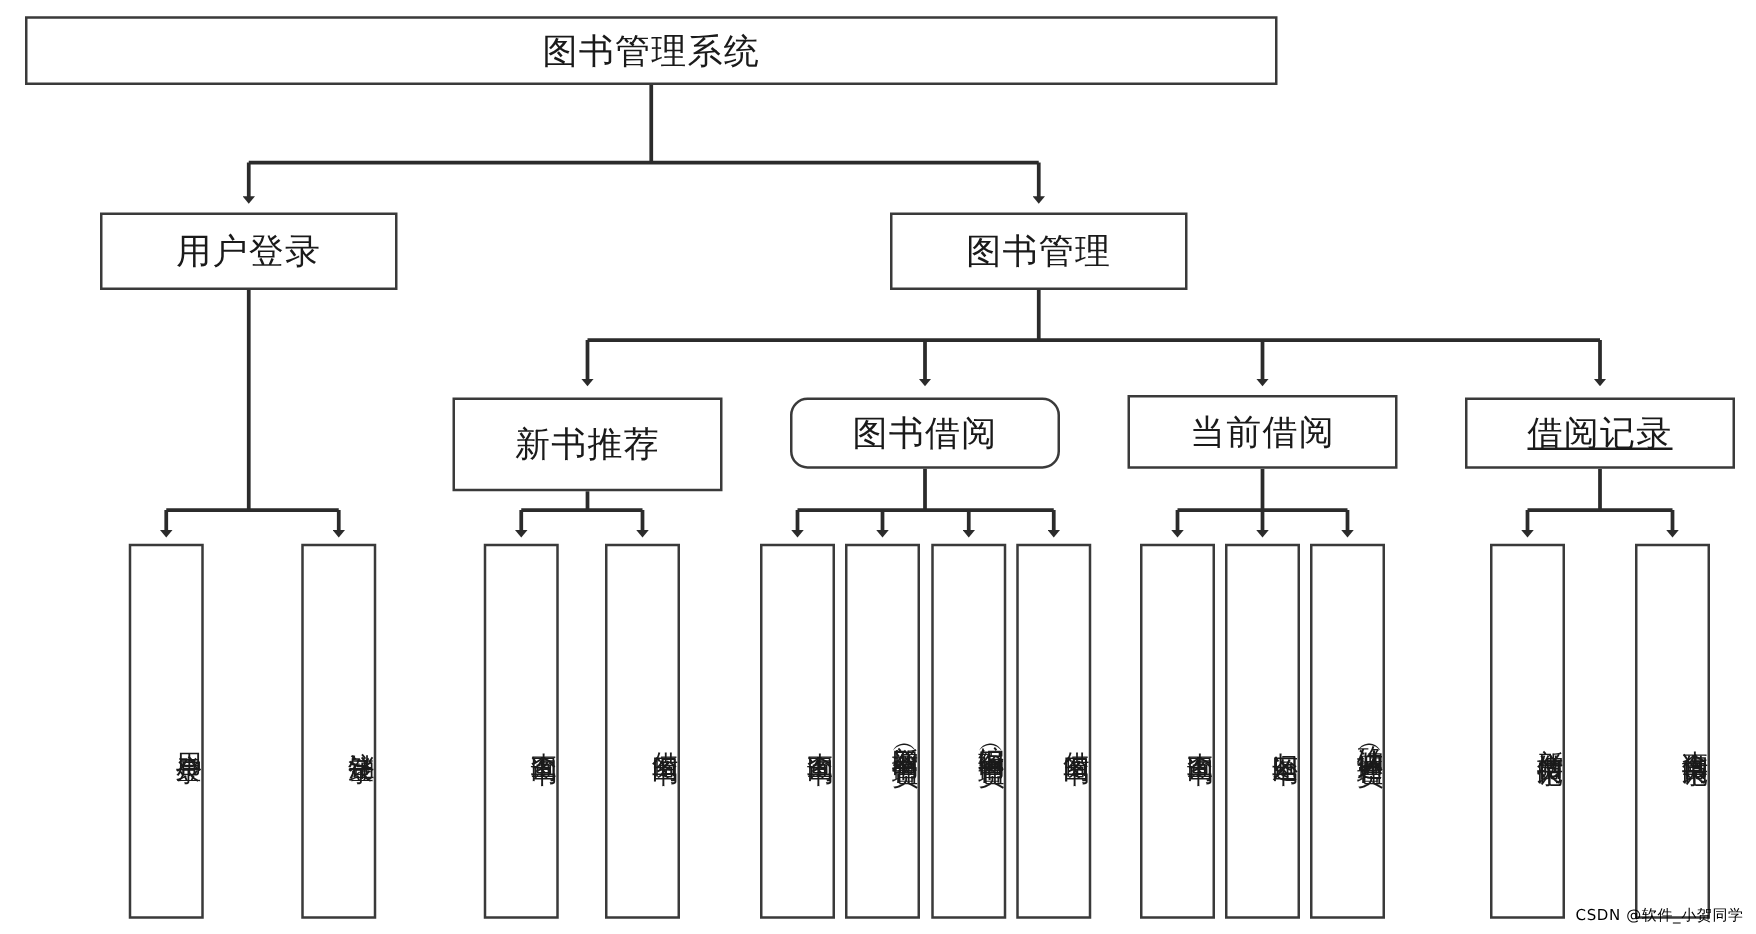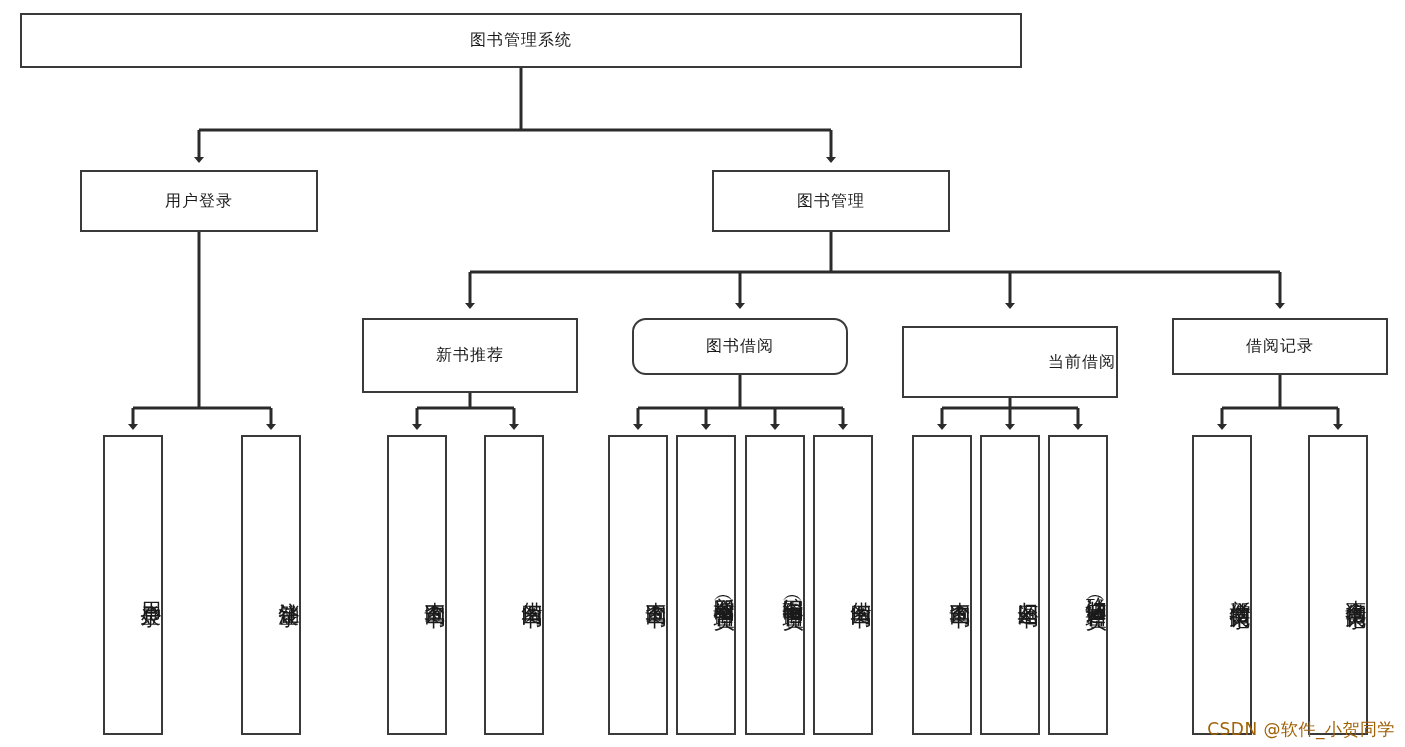--- a/index.html
+++ b/index.html
@@ -21,21 +21,21 @@
     position: absolute;
     box-sizing: border-box;
     border: 2px solid #3a3a3a;
     background: #ffffff;
     display: flex;
     align-items: center;
     justify-content: center;
     color: #1a1a1a;
   }
   .node.h {
-    font-size: 16px;
+    font-size: 28px;
     letter-spacing: 1px;
   }
   .node.v {
     writing-mode: vertical-rl;
     text-orientation: upright;
     font-size: 21px;
     letter-spacing: 2px;
     line-height: 1;
     padding-top: 8px;
     align-items: flex-start;
@@ -51,22 +51,22 @@
     left: 0;
     top: 0;
     width: 1405px;
     height: 747px;
     pointer-events: none;
   }
   #watermark {
     position: absolute;
     right: 10px;
     bottom: 6px;
-    font-size: 17px;
-    color: #a16207;
+    font-size: 12px;
+    color: #000000;
     white-space: nowrap;
     letter-spacing: 0.5px;
   }
 </style>
 </head>
 <body>
 
 <div id="canvas">
 
   <svg id="links" viewBox="0 0 1405 747">
@@ -129,24 +129,24 @@
   <div class="node h" style="left:712px; top:170px; width:238px; height:62px;">
     <span>图书管理</span>
   </div>
 
   <div class="node h" style="left:362px; top:318px; width:216px; height:75px;">
     <span>新书推荐</span>
   </div>
   <div class="node h" style="left:632px; top:318px; width:216px; height:57px;border-radius:14px;">
     <span>图书借阅</span>
   </div>
-  <div class="node h" style="left:902px; top:326px; width:216px; height:72px;justify-content:flex-end;">
+  <div class="node h" style="left:902px; top:316px; width:216px; height:59px;">
     <span>当前借阅</span>
   </div>
-  <div class="node h" style="left:1172px; top:318px; width:216px; height:57px;">
+  <div class="node h" style="left:1172px; top:318px; width:216px; height:57px;text-decoration:underline;">
     <span>借阅记录</span>
   </div>
 
   <div class="node v" style="left:103px; top:435px; width:60px; height:300px;">
     <span>用户登录</span>
   </div>
   <div class="node v" style="left:241px; top:435px; width:60px; height:300px;">
     <span>注销登录</span>
   </div>
 

